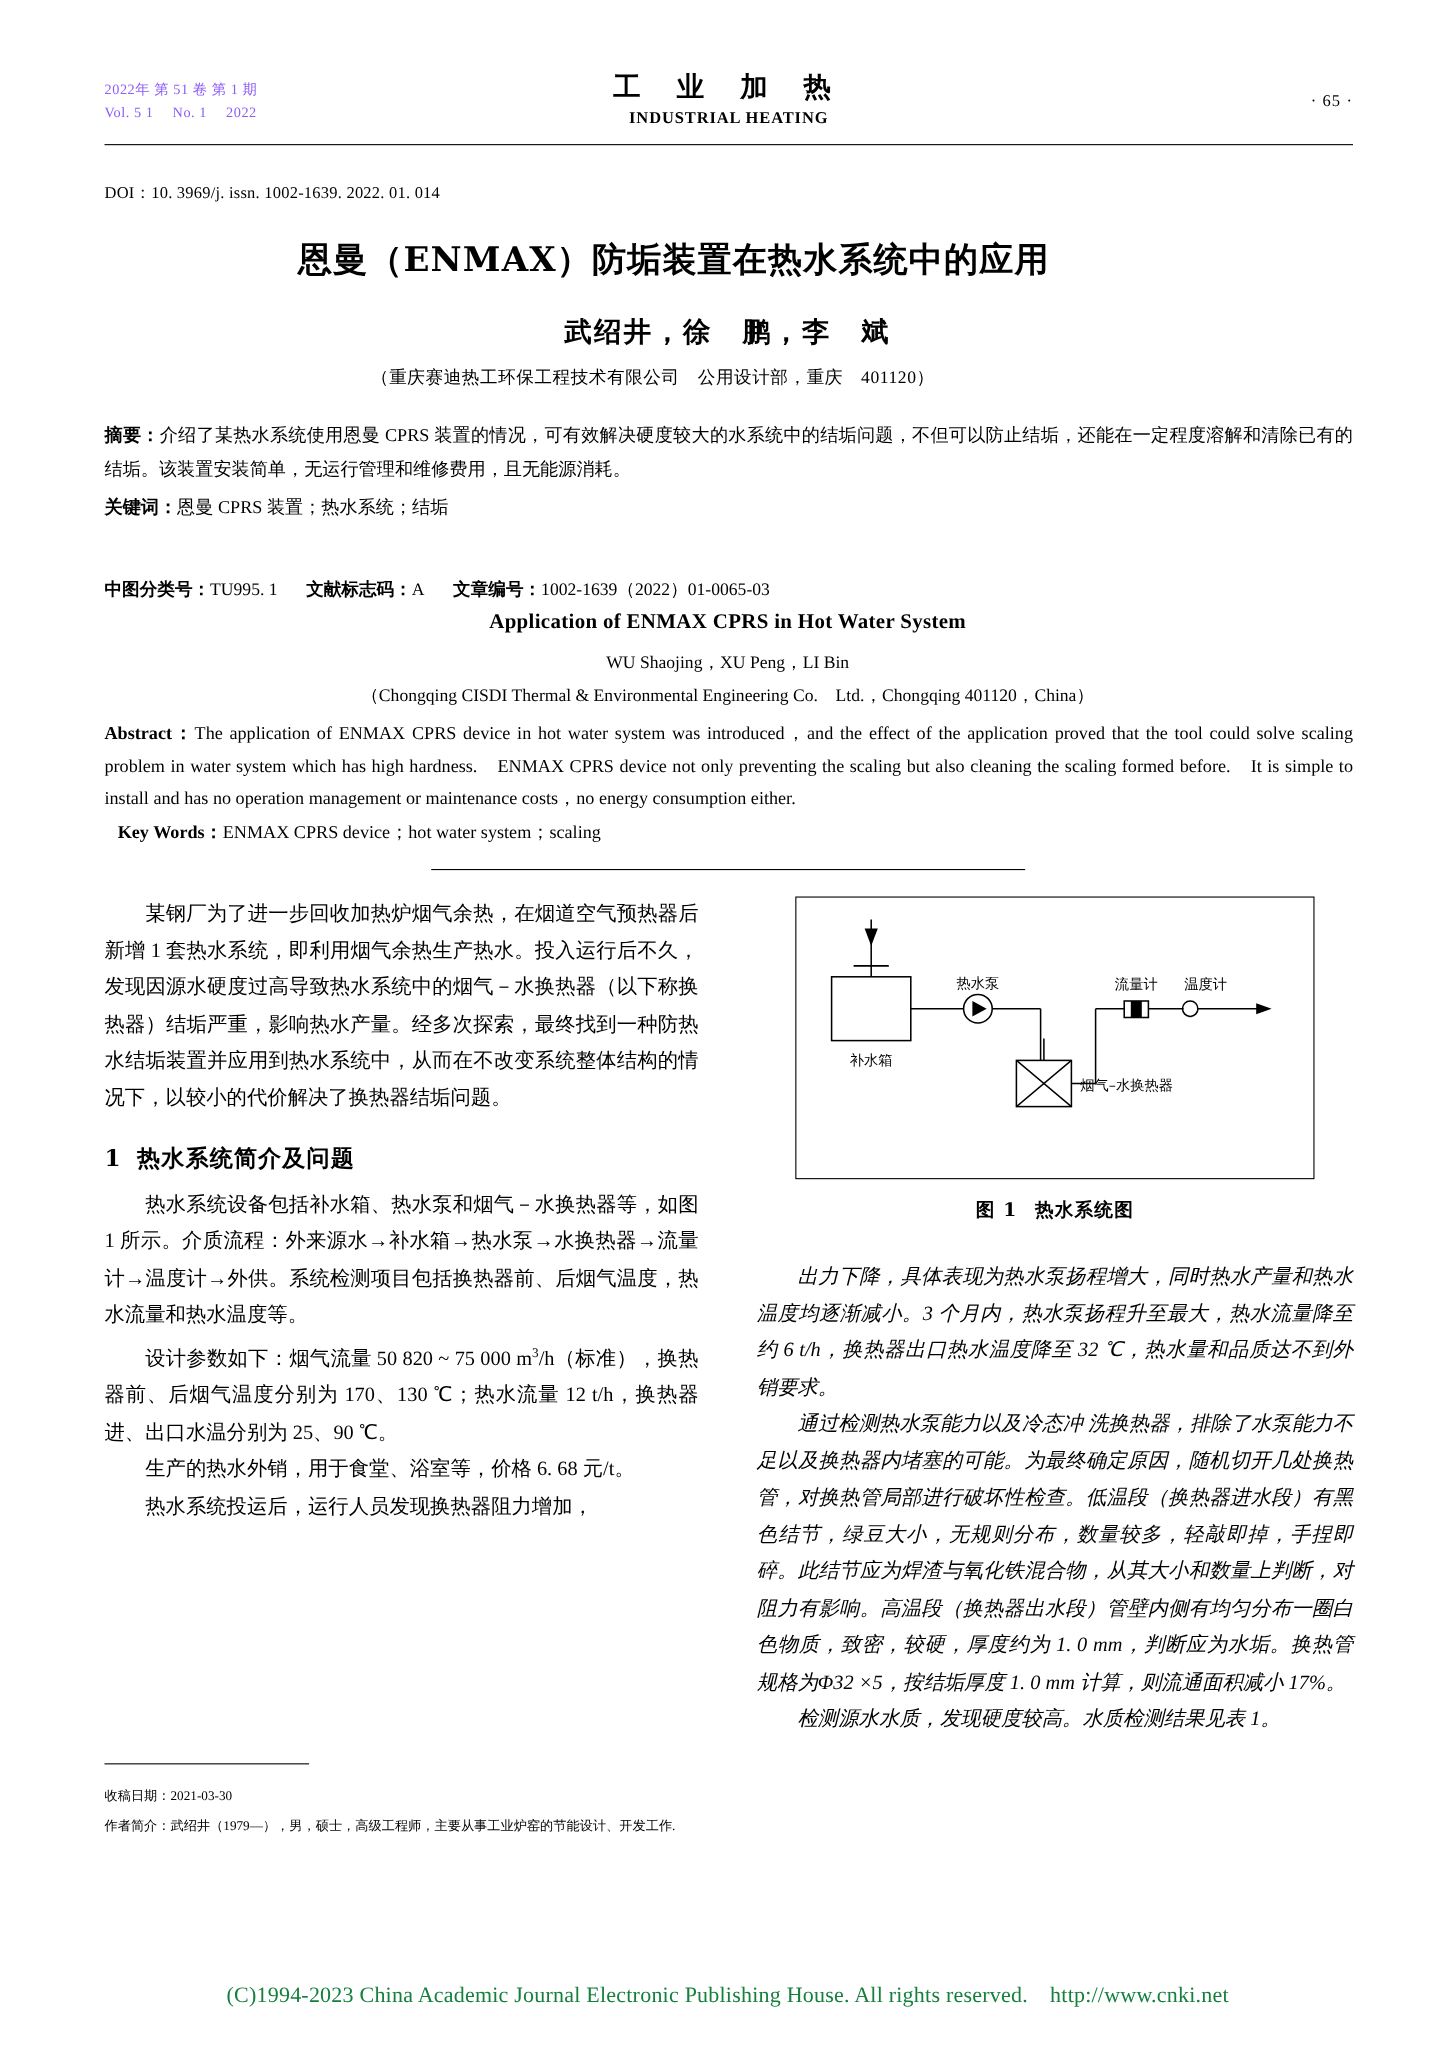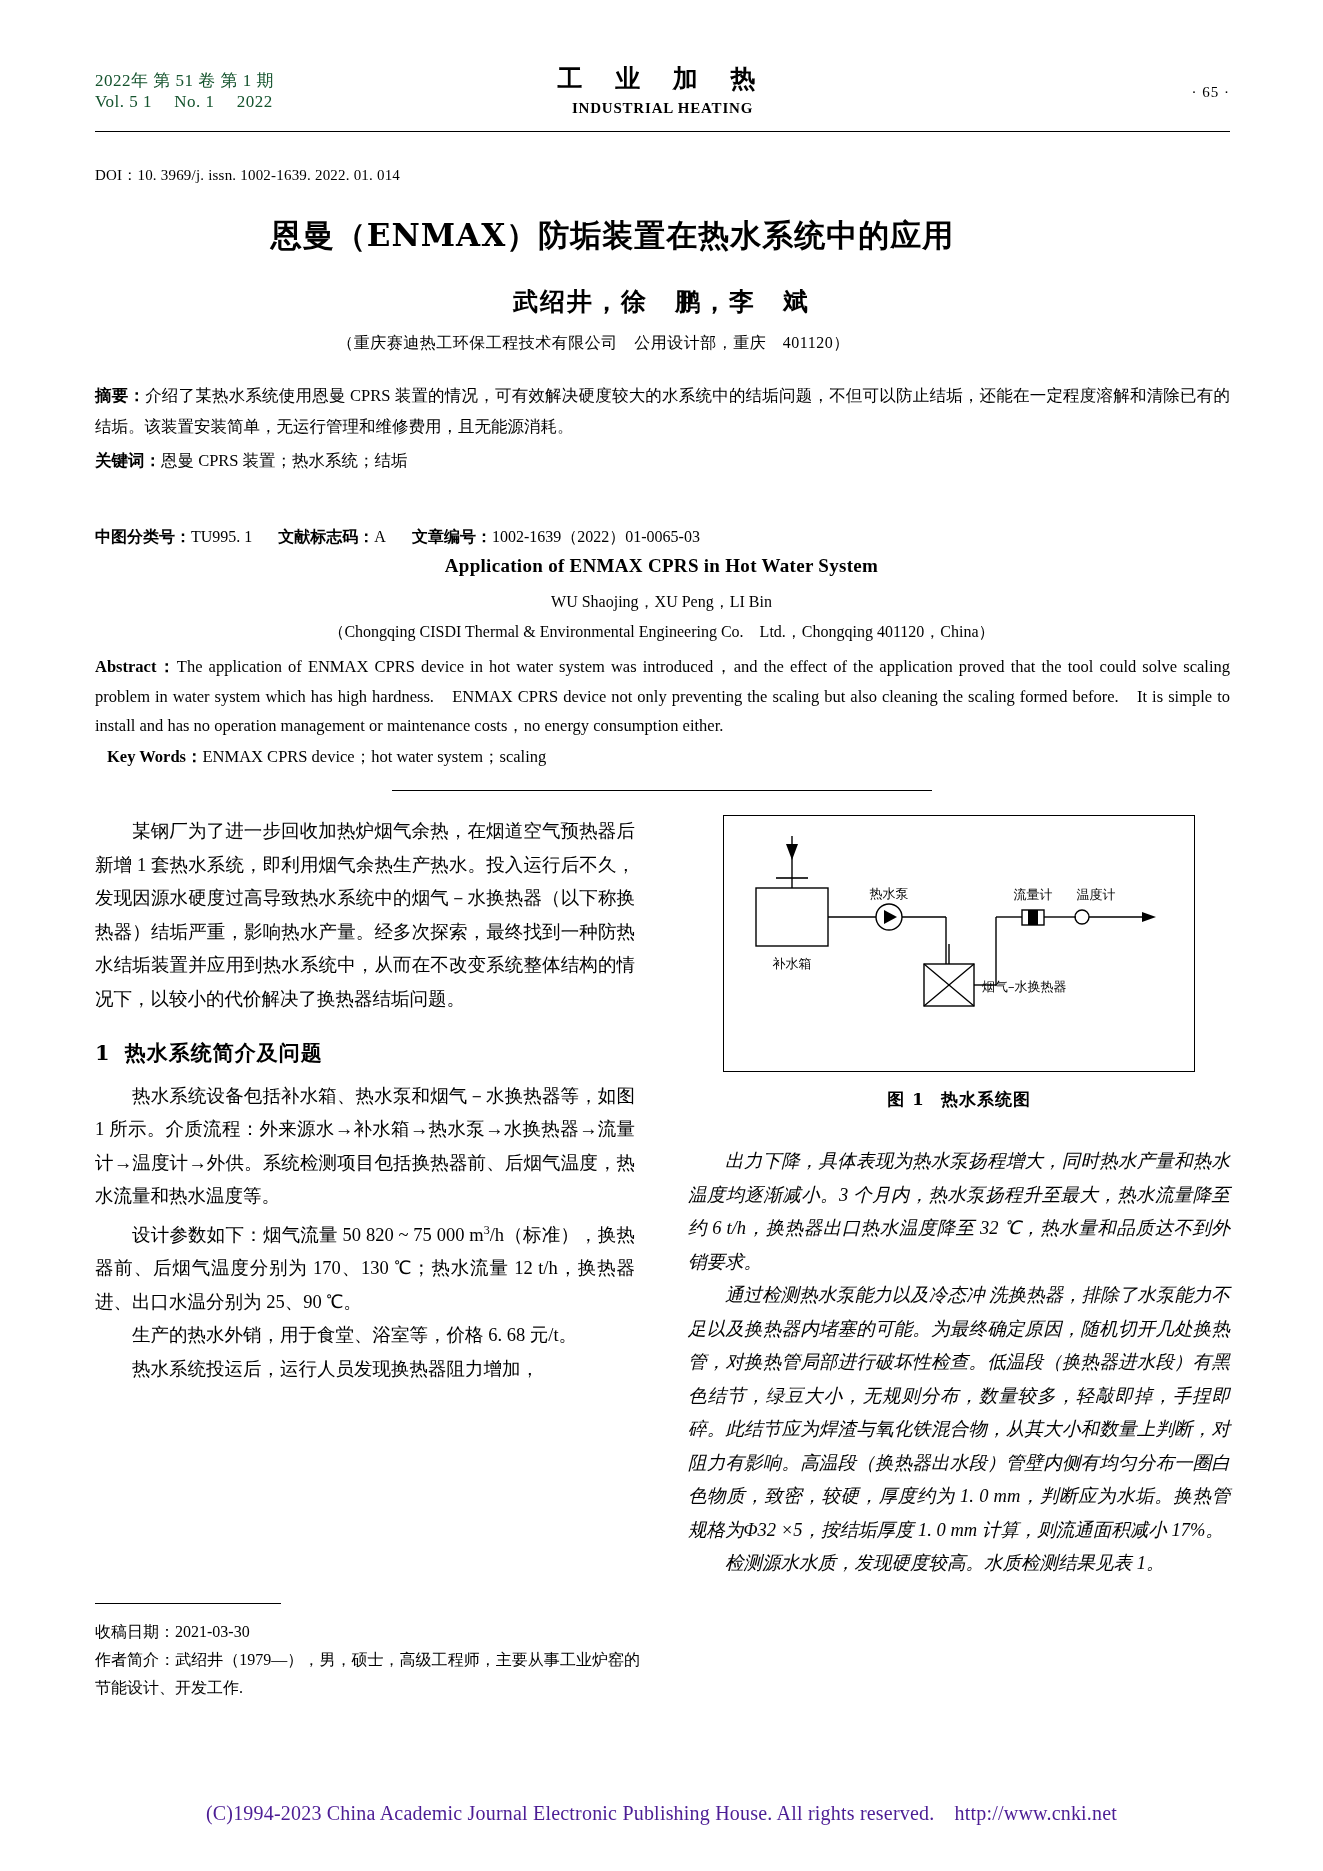--- a/index.html
+++ b/index.html
@@ -27,24 +27,24 @@
   .header {
     position: absolute;
     left: 95px; top: 60px;
     width: 1135px;
     height: 70px;
   }
   .header-left {
     position: absolute;
     left: 0; top: 10px;
     font-family: "Liberation Serif", serif;
-    font-size: 17px;
+    font-size: 13px;
     line-height: 21px;
     letter-spacing: 0.5px;
-    color: #14532d;
+    color: #8b5cf6;
   }
   .journal-cn {
     position: absolute;
     left: 50%;
     transform: translateX(-50%);
     top: 2px;
     font-family: "DejaVu Serif", serif;
     font-weight: bold;
     font-size: 25px;
     letter-spacing: 12px;
@@ -246,33 +246,33 @@
   .foot-rule {
     position: absolute;
     left: 95px; top: 1603px;
     width: 186px;
     border-top: 1.3px solid #000;
   }
   .footnote {
     position: absolute;
     left: 95px; top: 1618px;
     width: 545px;
-    font-size: 16px;
+    font-size: 12px;
     line-height: 28px;
     text-align: justify;
   }
 
   
   .copyright {
     position: absolute;
     left: 0; top: 1800px;
     width: 1323px;
     text-align: center;
     font-size: 20px;
-    color: #4c1d95;
+    color: #15803d;
     letter-spacing: 0.2px;
   }
 </style>
 </head>
 <body>
 
 <div class="page">
 
   <div class="header">
     <div class="header-left">

